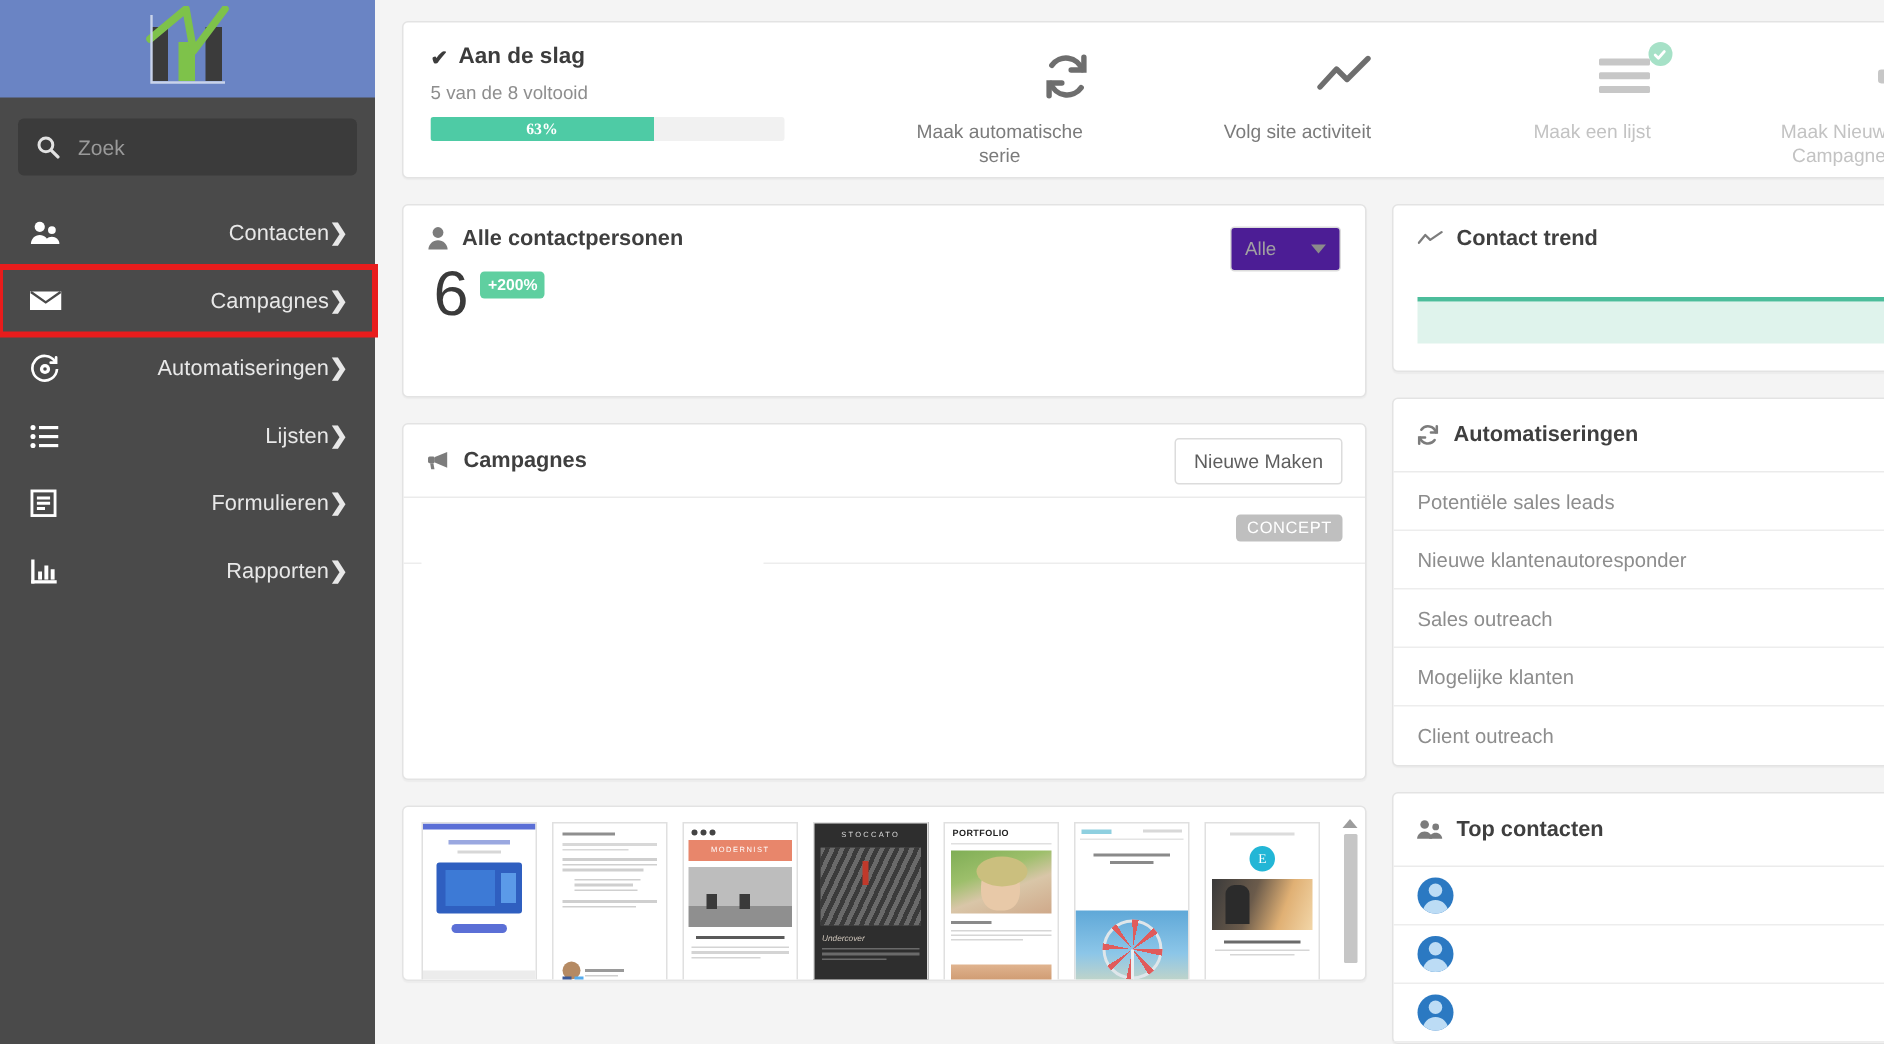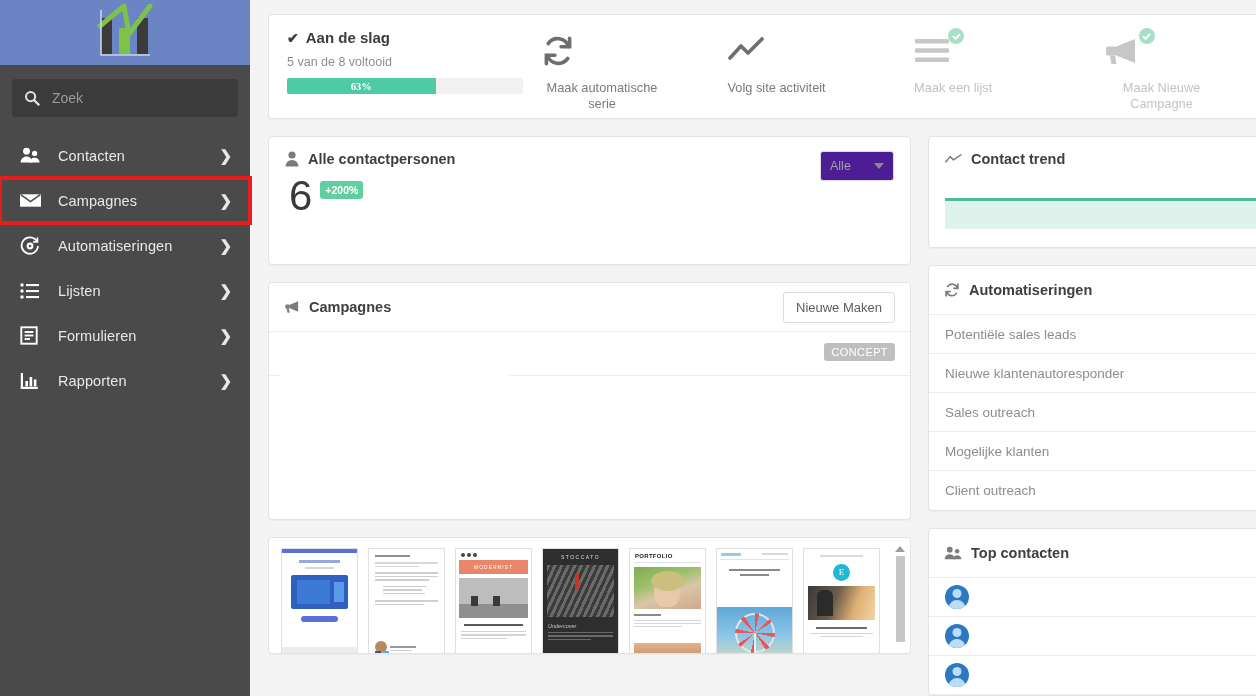--- a/index.html
+++ b/index.html
@@ -48,20 +48,21 @@
 
   .nav { margin-top: 10px; }
   .nav-item {
     height: 45px;
     display: flex; align-items: center;
     padding: 0 18px 0 20px;
     color: #e8e8e8;
     font-size: 14.5px;
     cursor: pointer;
     position: relative;
+    text-align: right;
   }
   .nav-item .nav-ico {
     width: 26px; flex: 0 0 26px;
     display: flex; align-items: center; justify-content: flex-start;
     color: #ffffff;
   }
   .nav-item .nav-label { flex: 1 1 auto; padding-left: 12px; letter-spacing: .1px; }
   .nav-item .nav-chev { color: #e8e8e8; font-size: 15px; font-weight: bold; line-height: 1;}
   .nav-item.highlighted {
     outline: 4px solid #e81c1c;
@@ -100,21 +101,21 @@
     position: relative; overflow: hidden;
   }
   .progress-fill {
     height: 100%; background: #4ecba5;
     display: flex; align-items: center; justify-content: center;
   }
   .progress-label { font-size: 10.5px; color: #fff; font-weight: 700; font-family: Liberation Serif, serif; }
 
   .gs-steps { flex: 1 1 auto; display: flex; align-items: flex-start; padding-top: 16px;}
   .gs-step {
-    flex: 1 1 0; display: flex; flex-direction: column; align-items: flex-start;
+    flex: 1 1 0; display: flex; flex-direction: column; align-items: flex-end;
     gap: 9px; cursor: pointer; position: relative;
   }
   .gs-step .ico-wrap { position: relative; height: 40px; display:flex; align-items:center; }
   .gs-step .step-label {
     font-size: 12.8px; text-align: center; line-height: 1.25;
     max-width: 122px;
   }
   .gs-step.active .step-label { color: #7b7b7b; }
   .gs-step.done .step-label { color: #c3c3c3; }
   .gs-step.active svg { color: #6e6e6e; }

